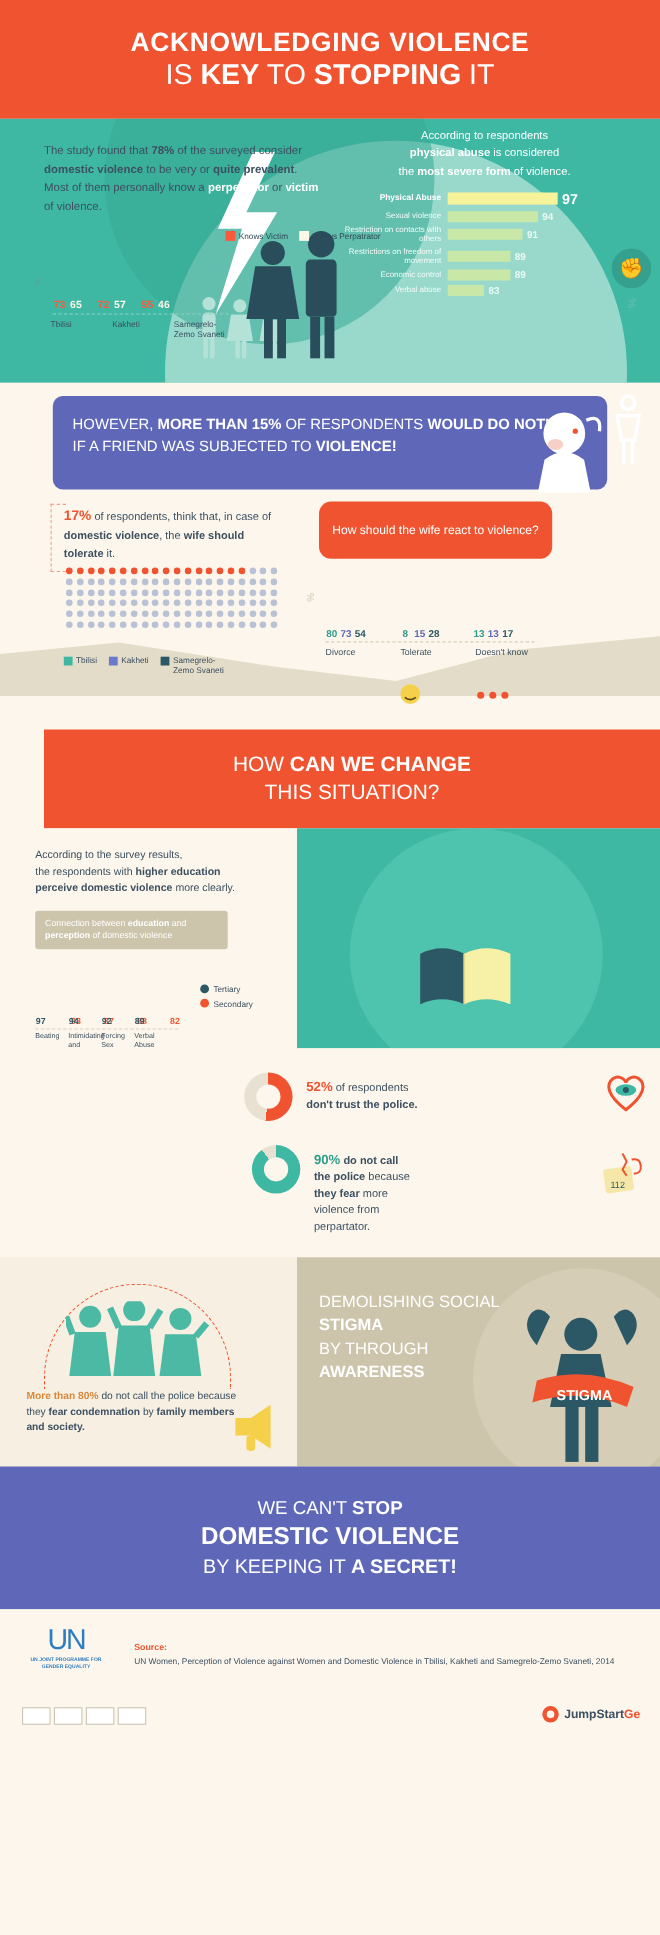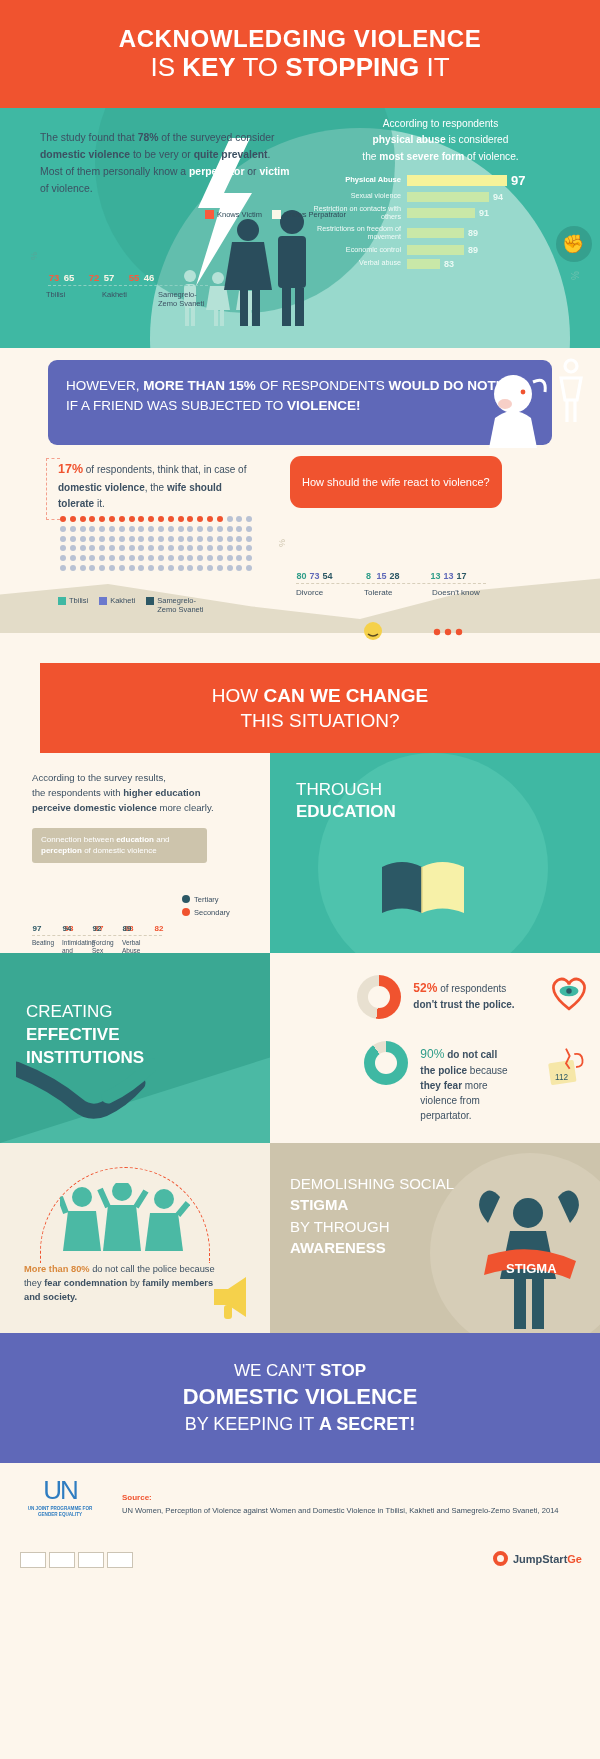--- a/index.html
+++ b/index.html
@@ -249,21 +249,21 @@
   .sec5 .right { flex: 1; background: #fdf6ec; position: relative; padding: 22px 14px 0 16px; }
   .donut-row { display: flex; align-items: flex-start; gap: 12px; margin-bottom: 22px; justify-content: center; }
   .donut { width: 44px; height: 44px; border-radius: 50%; flex: 0 0 44px; position: relative; }
   .donut::after {
     content: ""; position: absolute; inset: 11px; border-radius: 50%; background: #fdf6ec;
   }
   .donut.d1 { background: conic-gradient(#f0532f 0 52%, #e8e0d0 52% 100%); }
   .donut.d2 { background: conic-gradient(#3fb8a3 0 90%, #e8e0d0 90% 100%); }
   .donut-txt { font-size: 10px; line-height: 1.5; color: #3c5062; padding-top: 4px; }
   .donut-txt .big { color: #f0532f; font-weight: bold; font-size: 12px; }
-  .donut-txt .bigt { color: #2f9d89; font-weight: normal; font-size: 12px; }
+  .donut-txt .bigt { color: #2f9d89; font-weight: bold; font-size: 12px; }
   .donut-txt b { font-weight: bold; }
   .icon-heart {
     position: absolute; right: 10px; top: 18px; width: 42px; height: 42px;
     color: #f0532f; font-size: 34px; line-height: 1;
   }
   .icon-call {
     position: absolute; right: 12px; top: 92px; width: 44px; height: 44px;
   }
 
   
@@ -751,45 +751,29 @@
           <div class="li">
               <span class="sw sec"></span>
               <span>Secondary</span>
             </div>
         </div>
       </div>
     </div>
 
     <div class="right">
       <div class="circ"></div>
-      <div class="ttl">
-        <span>THROUGH</span>
-        <b>EDUCATION</b>
-      </div>
       <svg width="92" height="72" style="position:absolute;left:108px;top:100px;z-index:4">
         <path d="M4 14 q20 -10 40 0 v46 q-20 -9 -40 0 z" fill="#2c5865"></path>
         <path d="M44 14 q20 -10 42 0 v46 q-22 -9 -42 0 z" fill="#f7f1a8"></path>
         <path d="M44 14 v46" stroke="#e4d98a" stroke-width="1.6"></path>
       </svg>
     </div>
   </div>
 
   <div class="sec5">
-    <div class="left">
-      <div class="dark"></div>
-      <div class="ttl">
-        <span>CREATING</span>
-        <b>EFFECTIVE</b>
-        <b>INSTITUTIONS</b>
-      </div>
-      <svg width="140" height="92" style="position:absolute;left:16px;bottom:4px;z-index:5">
-        <path d="M0 22 q36 14 62 36 q12 10 26 4 q18 -8 34 -26" stroke="#2c5865" stroke-width="15" fill="none" stroke-linecap="round"></path>
-        <path d="M136 18 q-22 22 -44 32" stroke="#3aa893" stroke-width="13" fill="none" stroke-linecap="round"></path>
-      </svg>
-    </div>
     <div class="right">
       <div class="donut-row">
         <div class="donut d1"></div>
         <div class="donut-txt"><span class="big">52%</span> of respondents<br><b>don't trust the police.</b></div>
       </div>
       <div class="donut-row">
         <div class="donut d2"></div>
         <div class="donut-txt"><span class="bigt">90%</span> <b>do not call</b><br><b>the police</b> because<br><b>they fear</b> more<br>violence from<br>perpartator.</div>
       </div>
       <svg class="icon-heart" viewBox="0 0 40 40">

